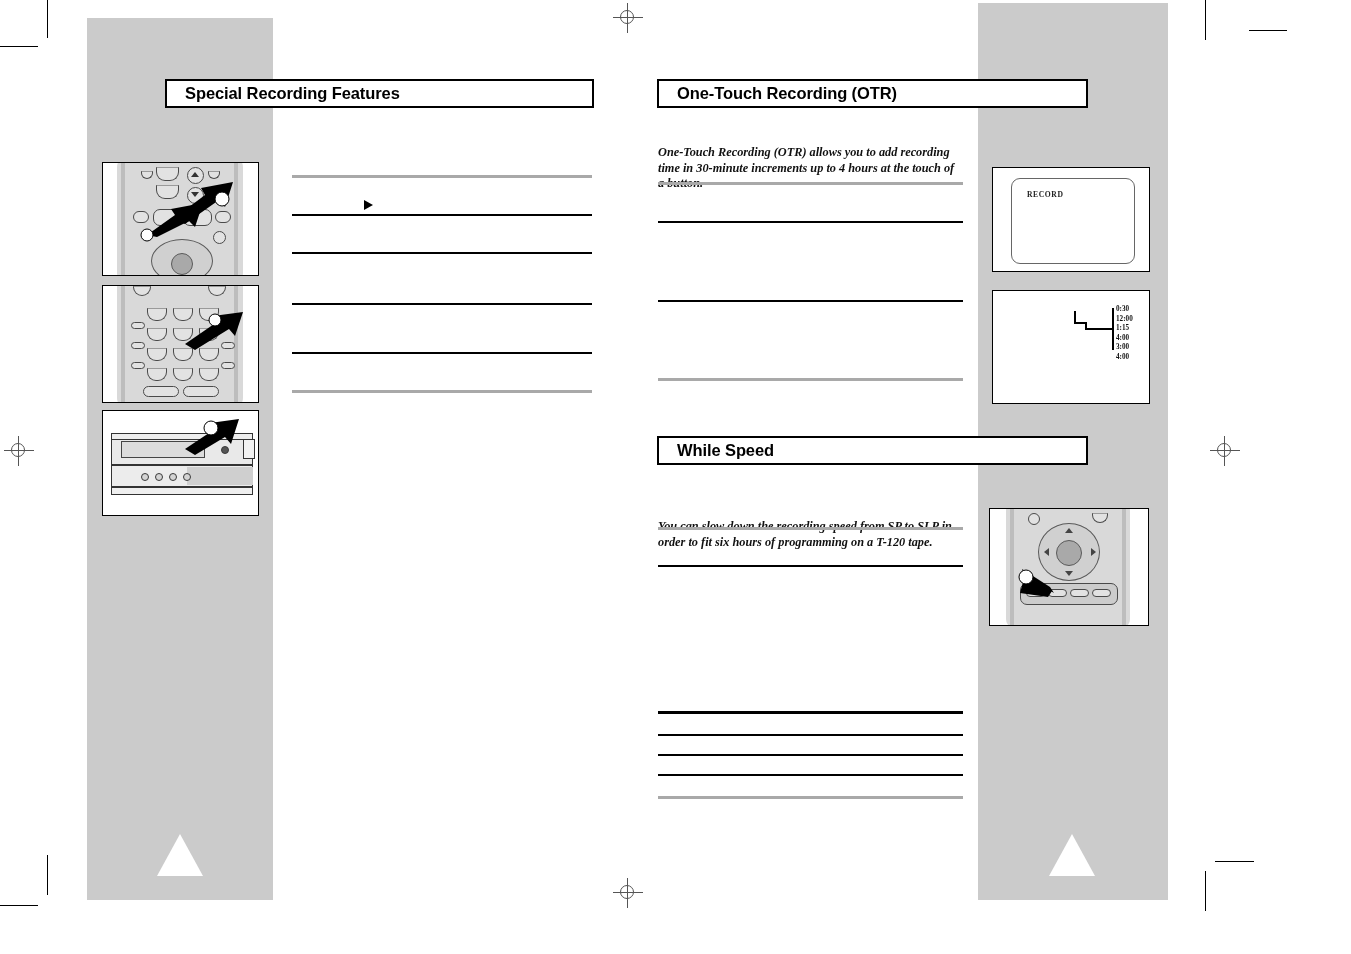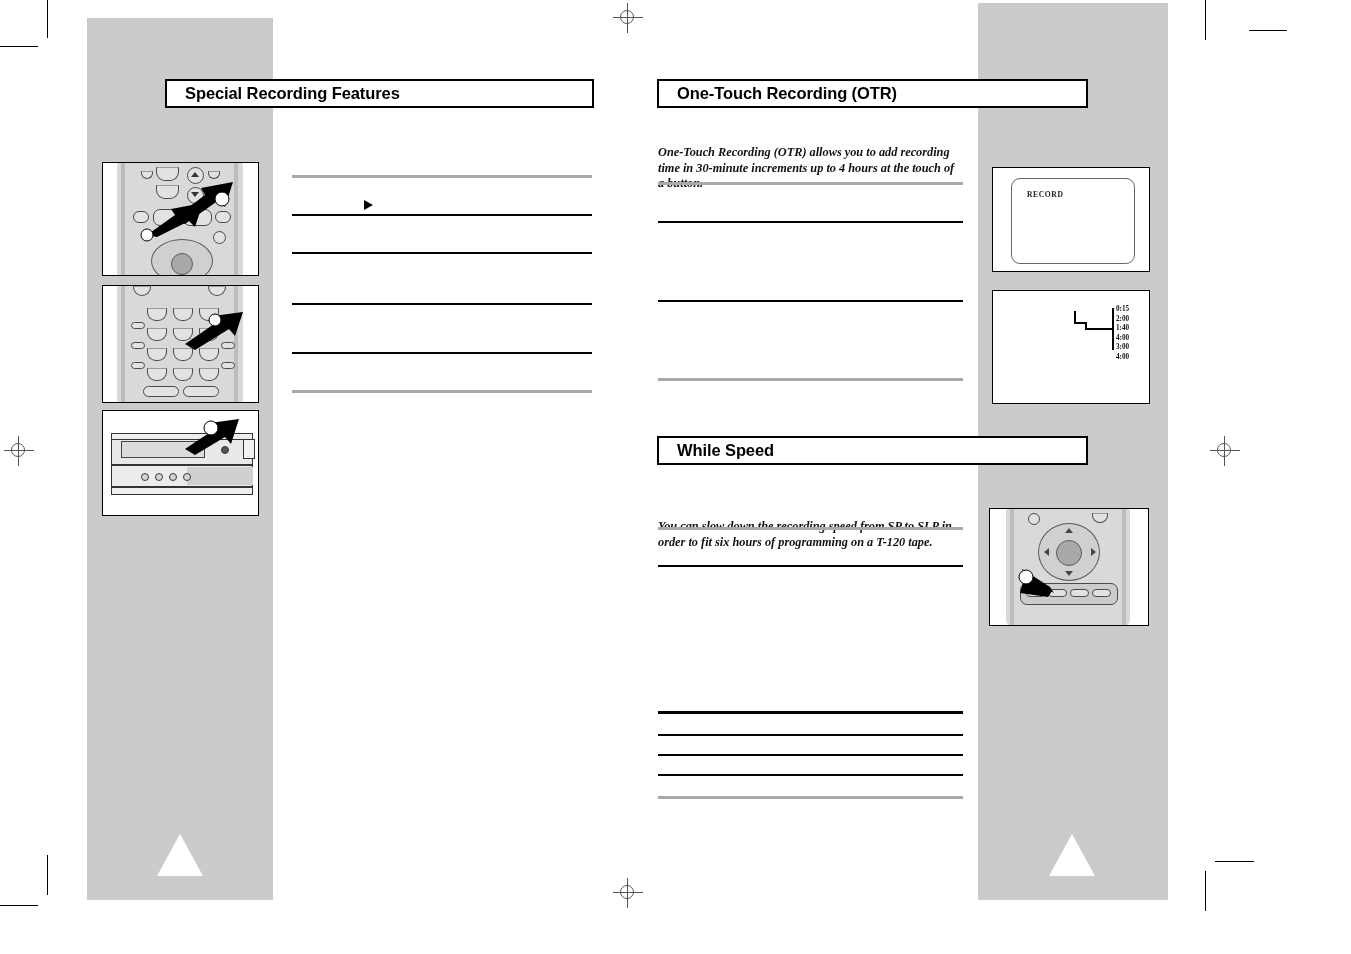--- a/index.html
+++ b/index.html
@@ -330,23 +330,23 @@
   <div class="figure" style="left:992px; top:290px; width:158px; height:114px;">
 
     <div class="osd-connector" style="left:81px; top:20px; width:1.5px; height:12px;"></div>
     <div class="osd-connector" style="left:81px; top:31px; width:12px; height:1.5px;"></div>
     <div class="osd-connector" style="left:92px; top:31px; width:1.5px; height:7px;"></div>
     <div class="osd-connector" style="left:92px; top:37px; width:28px; height:1.5px;"></div>
 
     <div class="osd-connector" style="left:119px; top:17px; width:1.5px; height:42px;"></div>
 
     <div class="osd-list" style="left:123px; top:14px;">
-      <div>0:15</div>
-      <div>2:00</div>
-      <div>1:40</div>
+      <div>0:30</div>
+      <div>12:00</div>
+      <div>1:15</div>
       <div>4:00</div>
       <div>3:00</div>
       <div>4:00</div>
     </div>
   </div>
 
   <div class="section-title" style="left:657px; top:436px; width:431px; height:29px;">
     <span>While Speed</span>
   </div>
 

